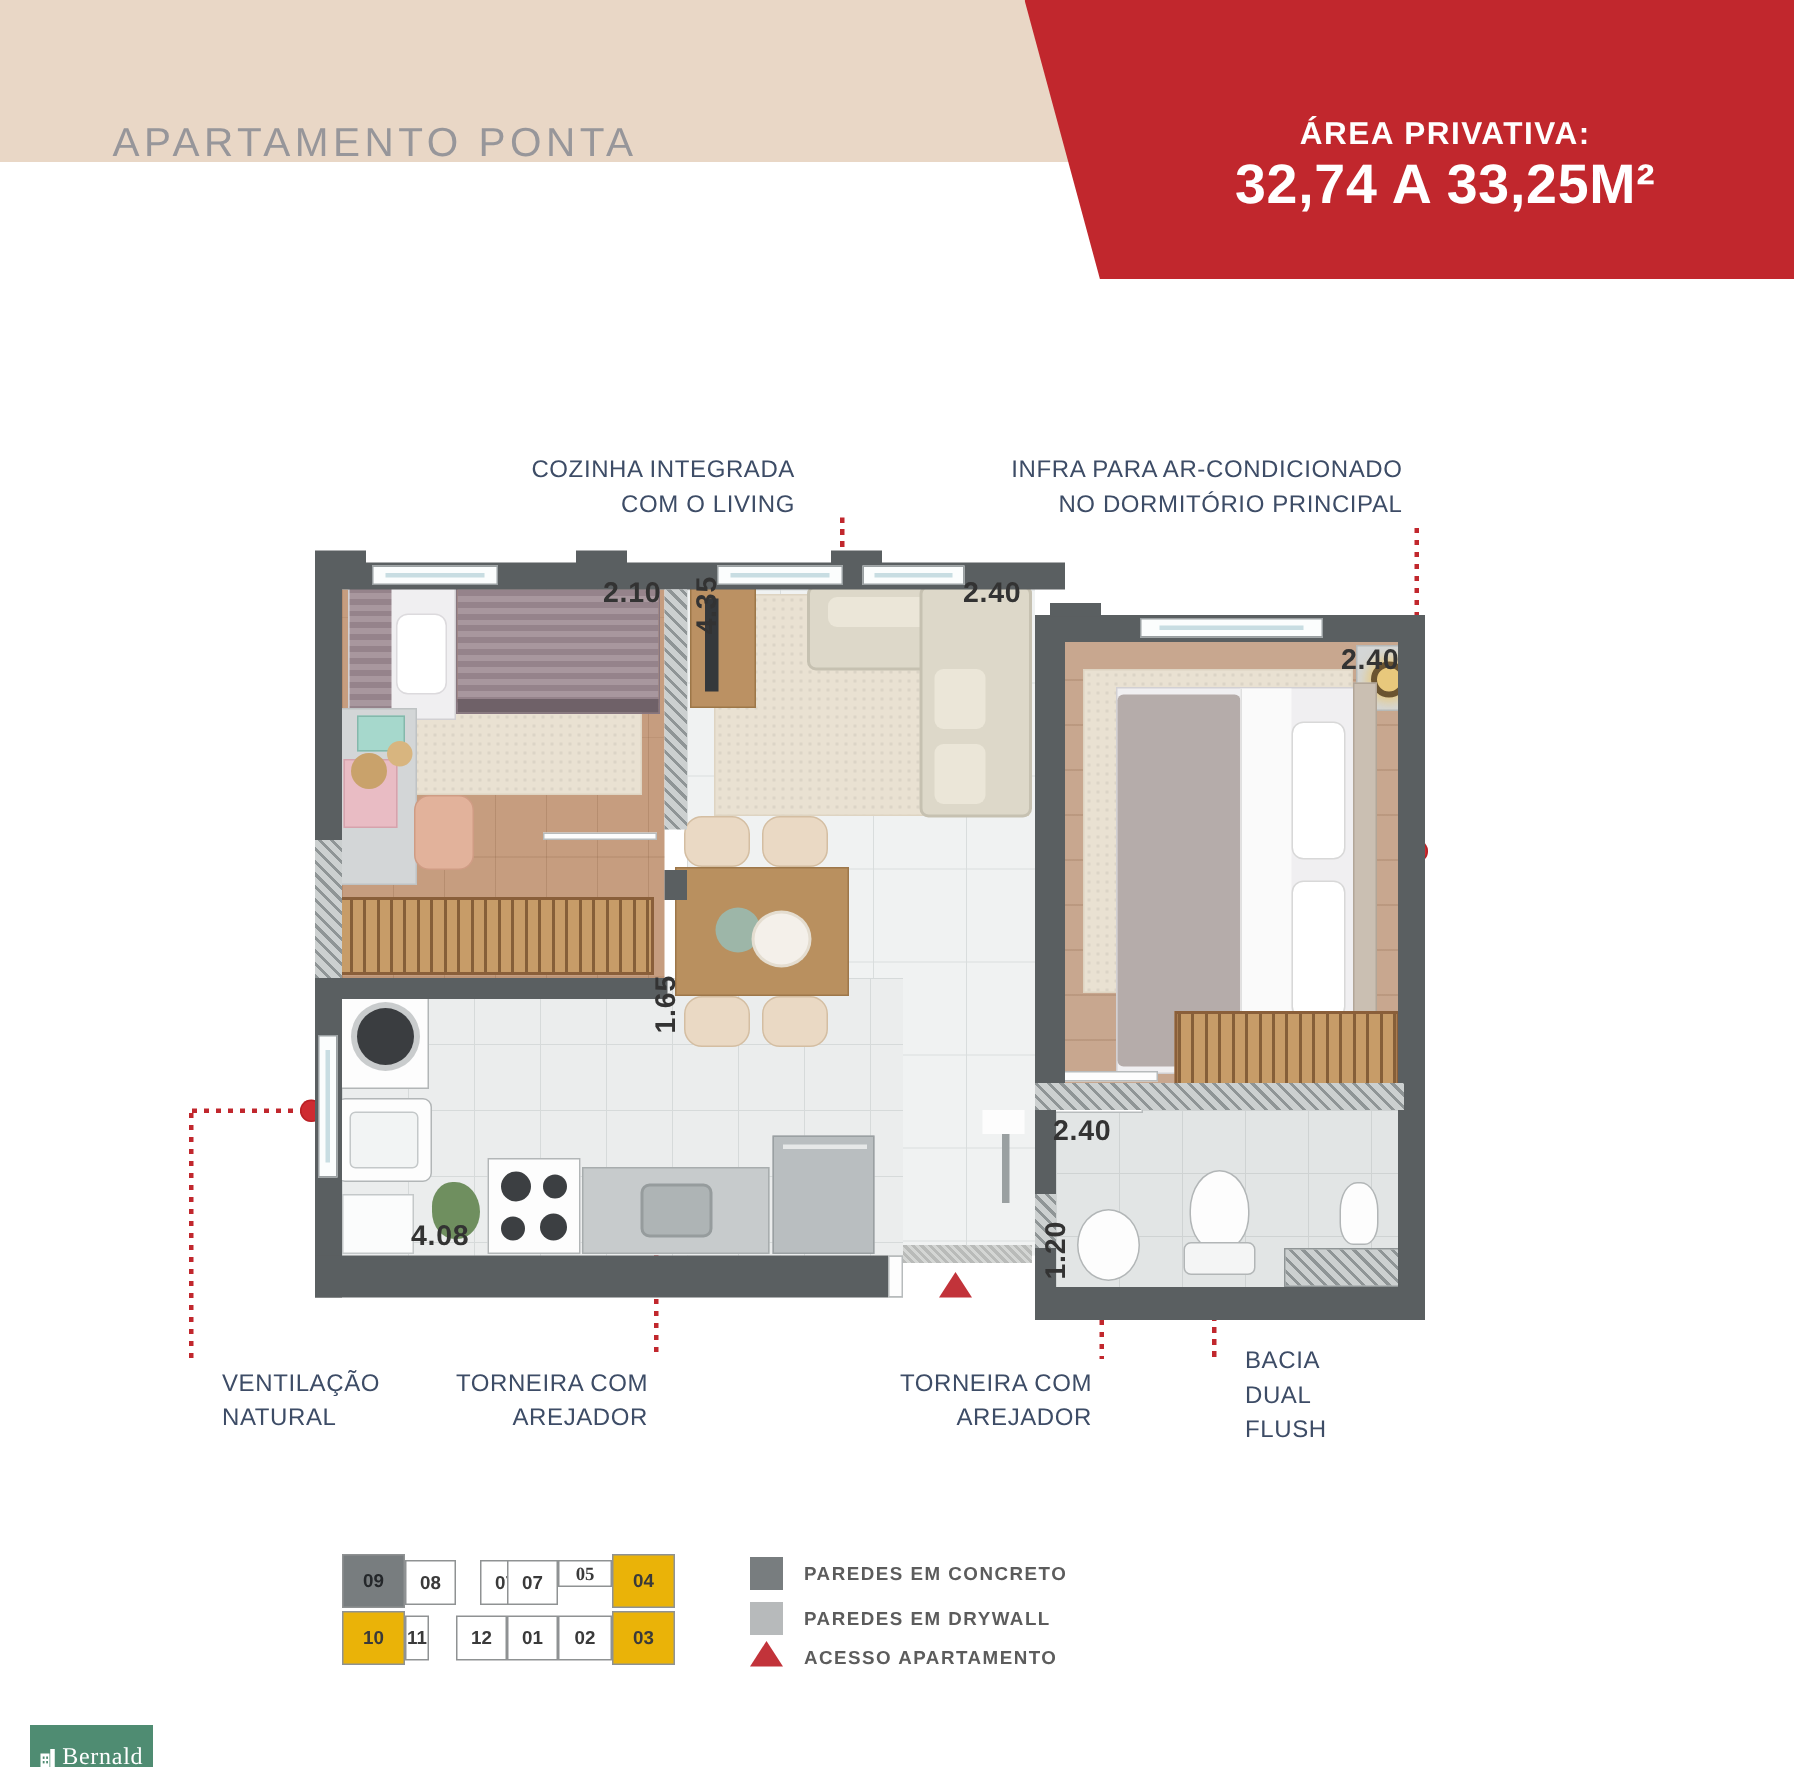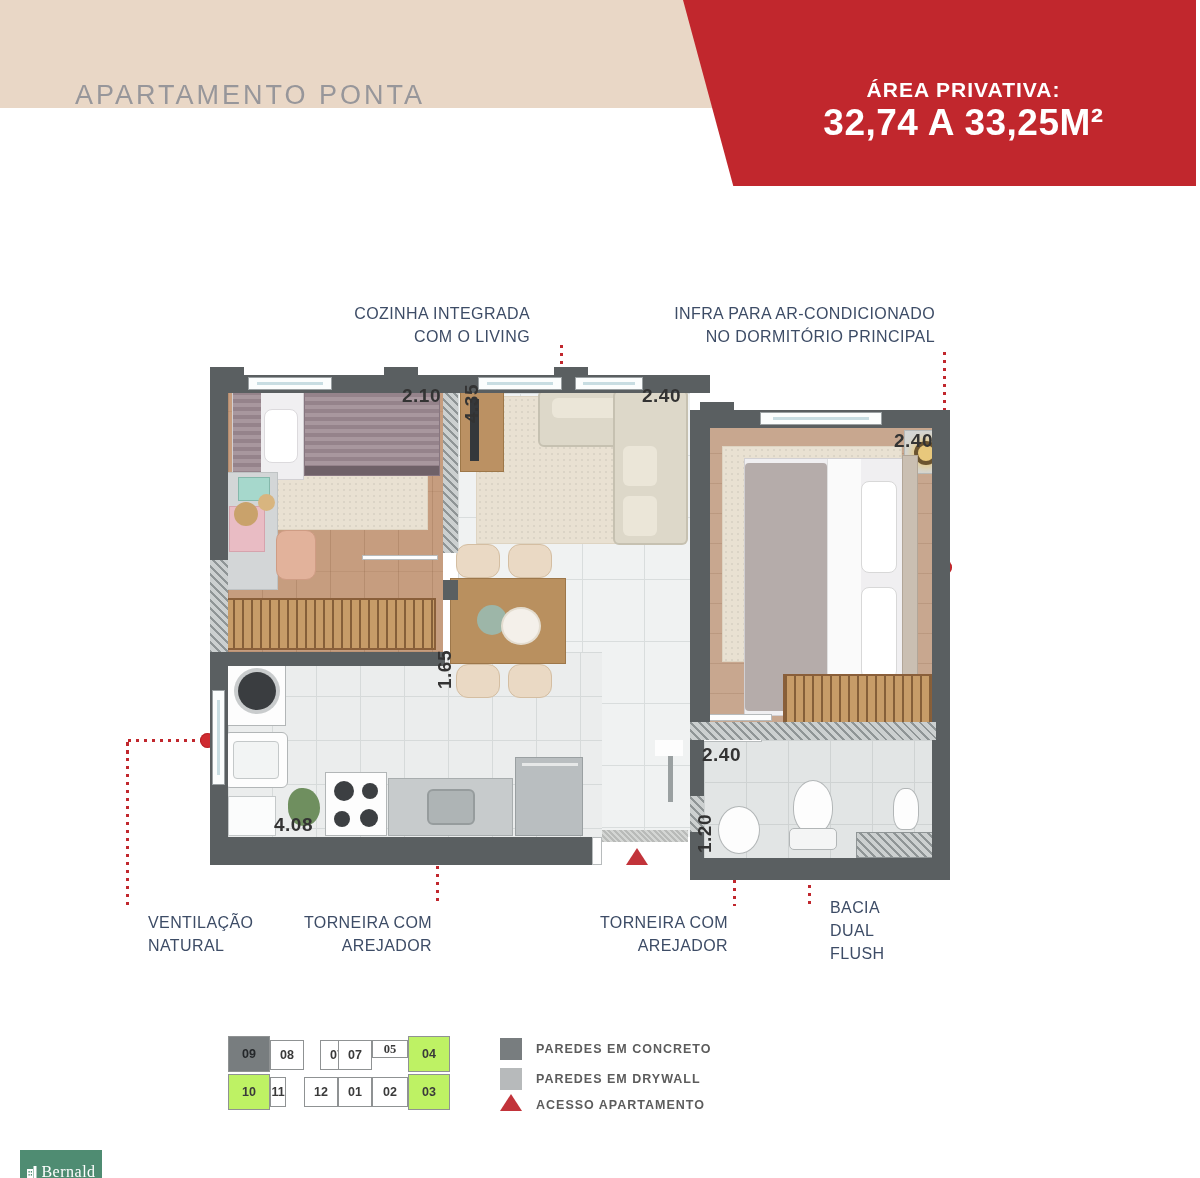--- a/index.html
+++ b/index.html
@@ -64,21 +64,21 @@
   .whitefix { background:#fdfdfd; border:1.5px solid #b2b6b7; }
 
   
   .dim { font-size:19px; font-weight:700; color:#333; letter-spacing:0.5px; }
   .dim-v { writing-mode:vertical-rl; transform:rotate(180deg); }
 
   
   .kcell { border:1.5px solid #8f9293; background:#fff; display:flex; align-items:center; justify-content:center;
     font-size:12.5px; font-weight:700; color:#3a3a3a; }
   .kdark { background:#787d7f; color:#24272a; }
-  .kgray { background:#bef264; }
+  .kgray { background:#eab308; }
 
   
   .legend-label { font-size:12.5px; font-weight:600; color:#5c5c5c; letter-spacing:1px; white-space:nowrap; }
   .tri-up { width:0; height:0; border-left:11px solid transparent; border-right:11px solid transparent; border-bottom:17px solid #c2333a; }
 
   
   .logo-box { left:20px; top:1119px; width:82px; height:47px; background:#4f8c72; display:flex; flex-direction:column;
     align-items:center; justify-content:center; gap:2px;margin-top:31px; }
   .logo-row { display:flex; align-items:center; gap:4px; }
   .logo-name { font-family:"Liberation Serif", serif; color:#fff; font-size:16px; letter-spacing:0.5px; }

